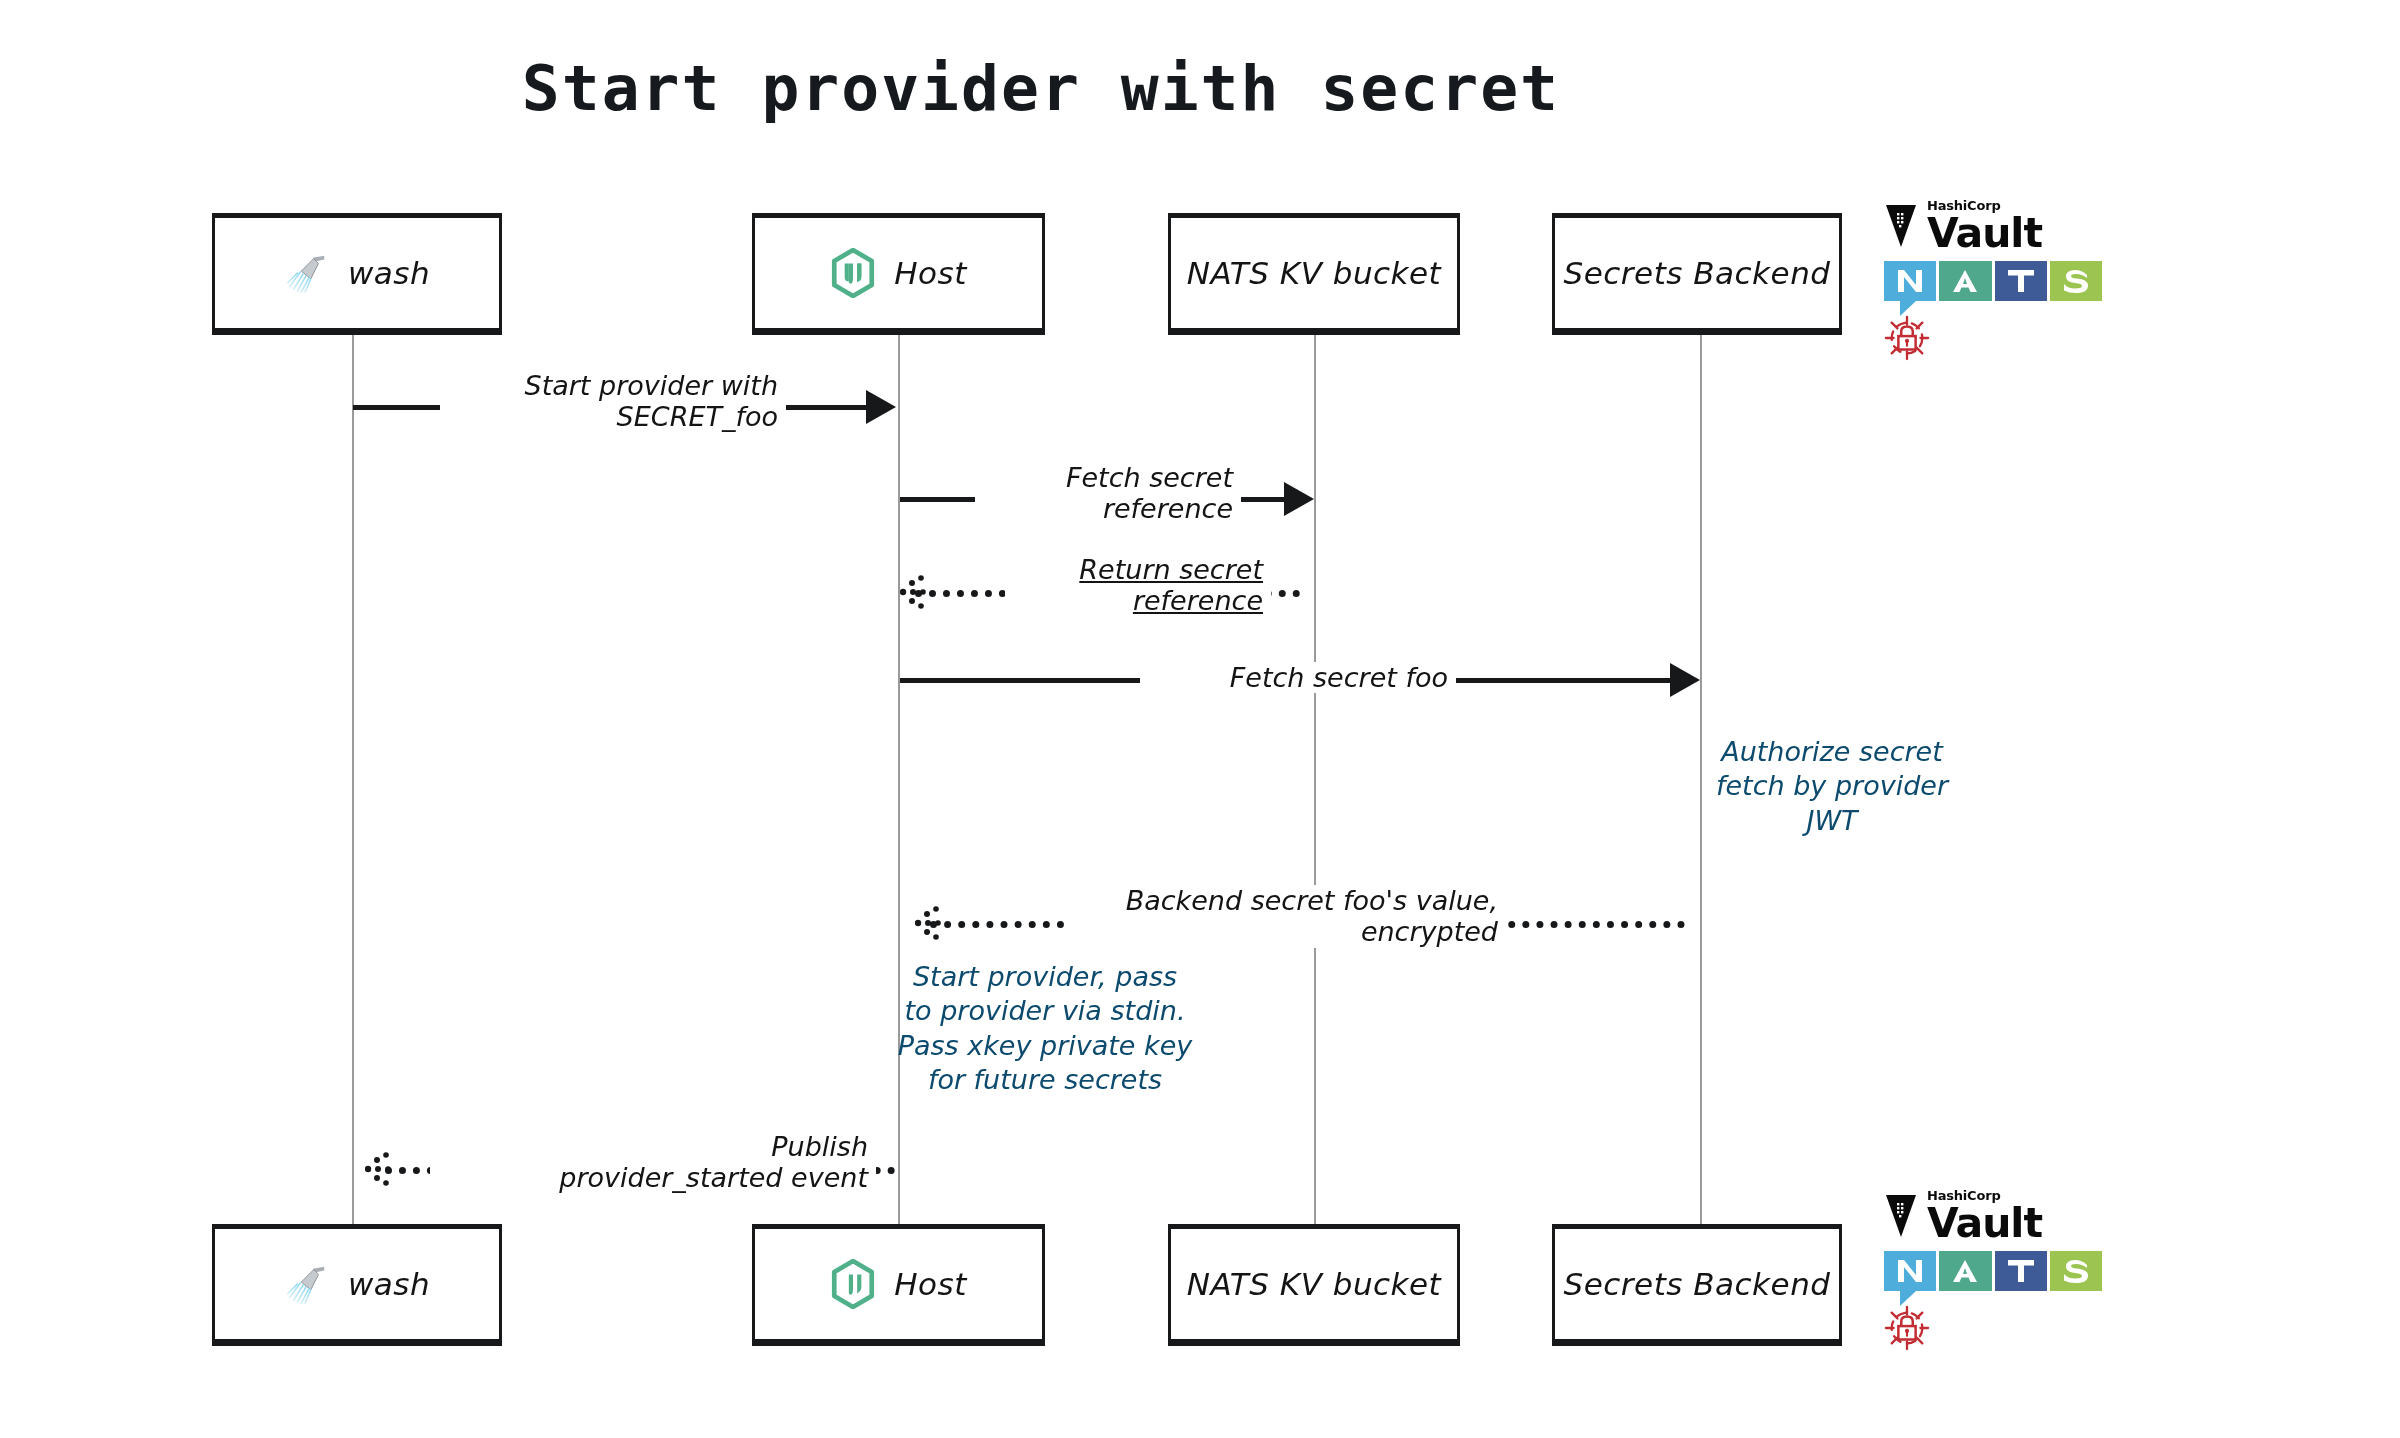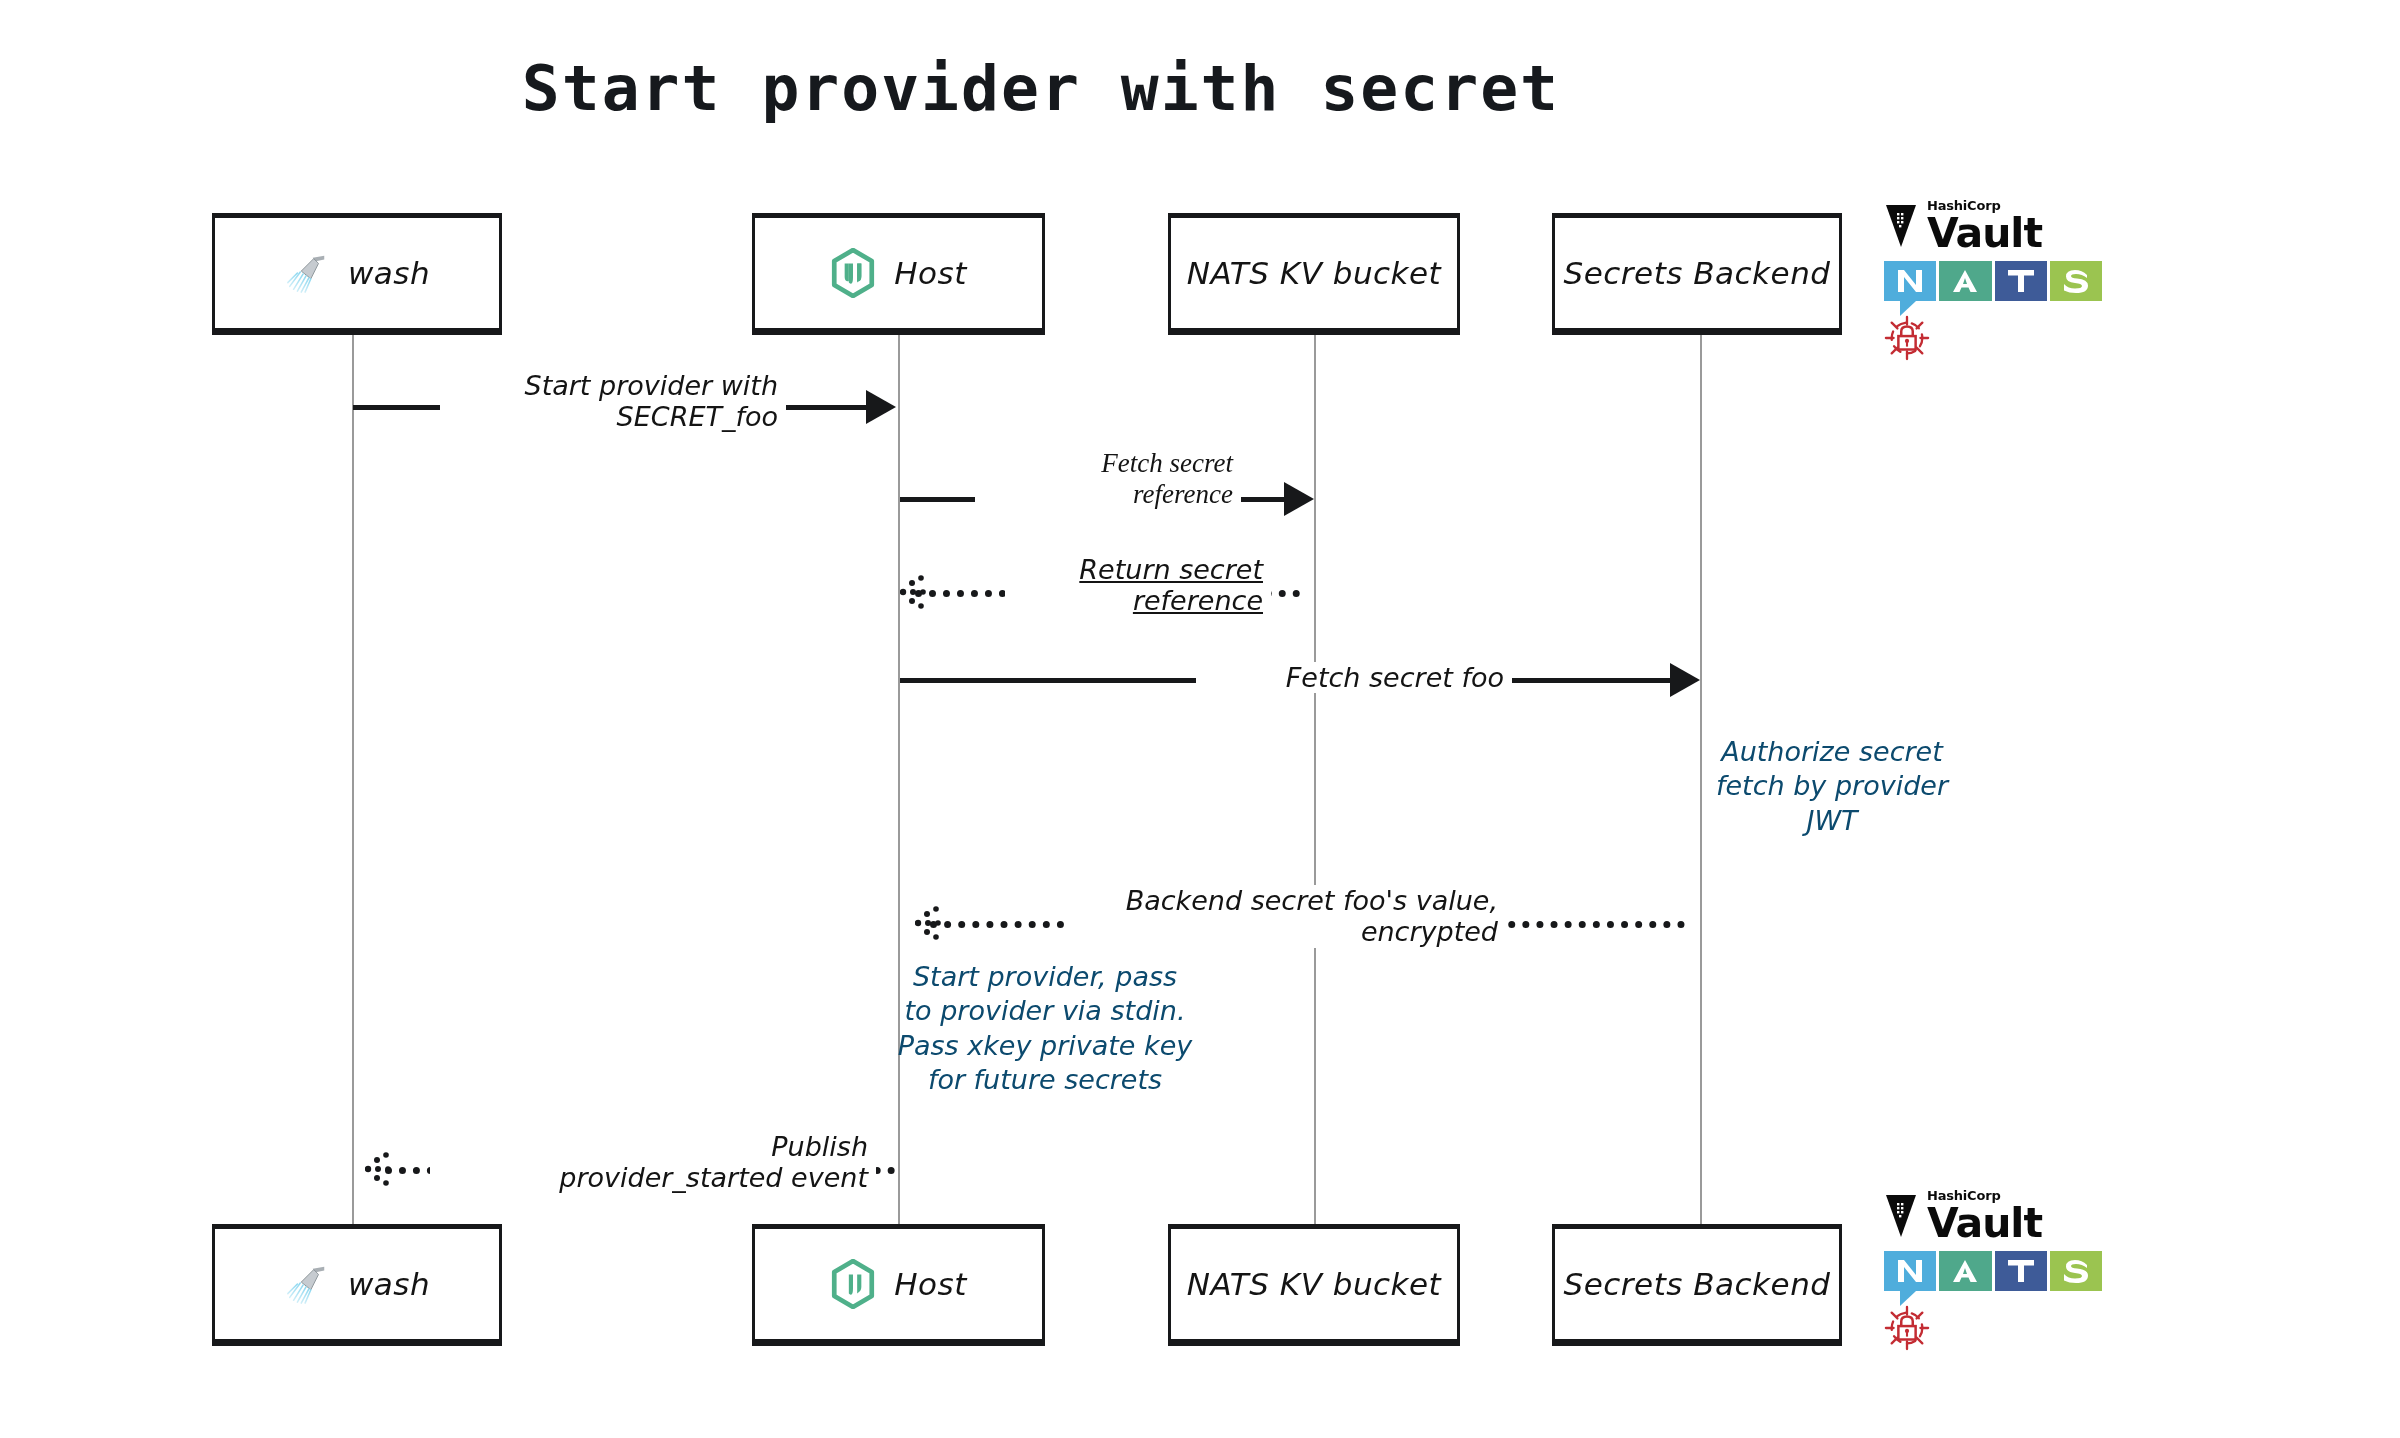--- a/index.html
+++ b/index.html
@@ -260,21 +260,21 @@
   <span class="participant-label">Secrets Backend</span>
 </div>
 
 <div class="msg-line" style="left:353px; top:405px; width:525px;"></div>
 <div class="arrow-head right" style="left:866px; top:390px;"></div>
 <div class="msg-label" style="left:440px; top:370px; width:330px;">Start provider with
 SECRET_foo</div>
 
 <div class="msg-line" style="left:900px; top:497px; width:400px;"></div>
 <div class="arrow-head right" style="left:1284px; top:482px;"></div>
-<div class="msg-label" style="left:975px; top:448px; width:250px;font-family:Liberation Serif, serif;">Fetch secret
+<div class="msg-label" style="left:975px; top:462px; width:250px;">Fetch secret
 reference</div>
 
 <div class="msg-line dotted" style="left:915px; top:590px; width:385px;"></div>
 <div style="position:absolute; left:900px; top:570px;">
   <svg width="46" height="44" viewBox="0 0 46 44">
     <g fill="#17181a">
       <circle cx="3" cy="22" r="3.2"></circle>
       <circle cx="13" cy="22" r="3.0"></circle>
       <circle cx="23" cy="22" r="2.8"></circle>
       <circle cx="12" cy="13" r="3.0"></circle>
@@ -282,21 +282,21 @@
       <circle cx="12" cy="31" r="3.0"></circle>
       <circle cx="21" cy="36" r="2.8"></circle>
     </g>
   </svg>
 </div>
 <div class="msg-label" style="left:1005px; top:554px; width:250px;text-decoration:underline;">Return secret
 reference</div>
 
 <div class="msg-line" style="left:900px; top:678px; width:785px;"></div>
 <div class="arrow-head right" style="left:1670px; top:663px;"></div>
-<div class="msg-label" style="left:1196px; top:662px; width:300px;">Fetch secret foo</div>
+<div class="msg-label" style="left:1140px; top:662px; width:300px;">Fetch secret foo</div>
 
 <div class="msg-line dotted" style="left:930px; top:921px; width:755px;"></div>
 <div style="position:absolute; left:915px; top:901px;">
   <svg width="46" height="44" viewBox="0 0 46 44">
     <g fill="#17181a">
       <circle cx="3" cy="22" r="3.2"></circle>
       <circle cx="13" cy="22" r="3.0"></circle>
       <circle cx="23" cy="22" r="2.8"></circle>
       <circle cx="12" cy="13" r="3.0"></circle>
       <circle cx="21" cy="8" r="2.8"></circle>

